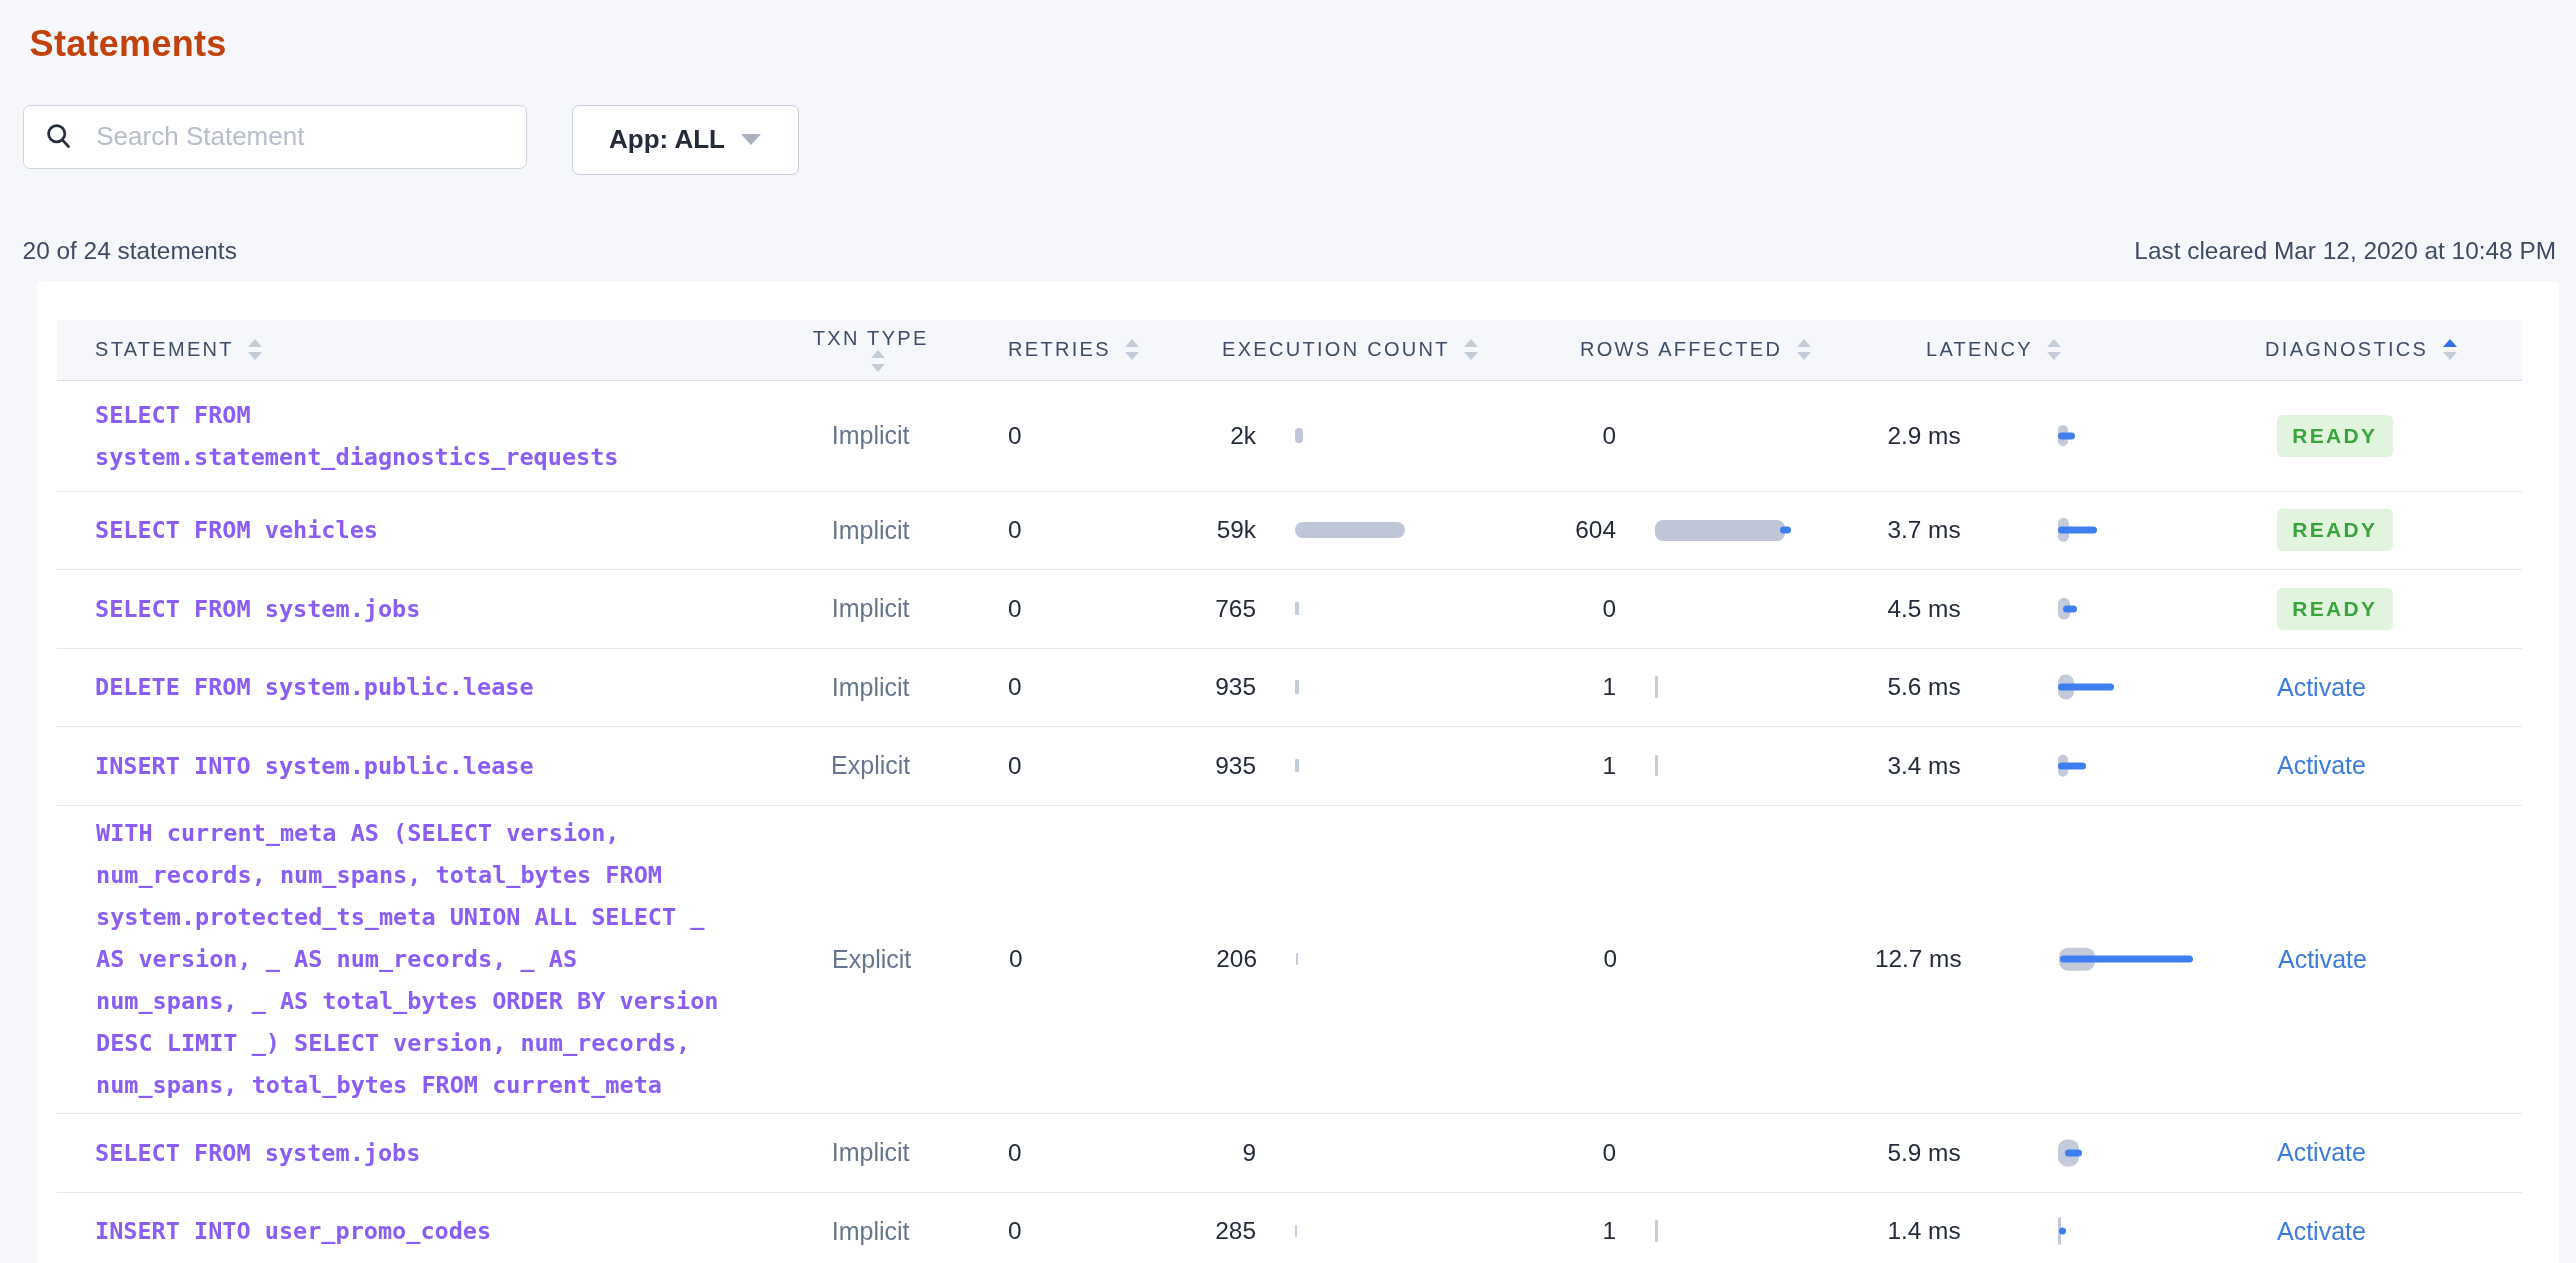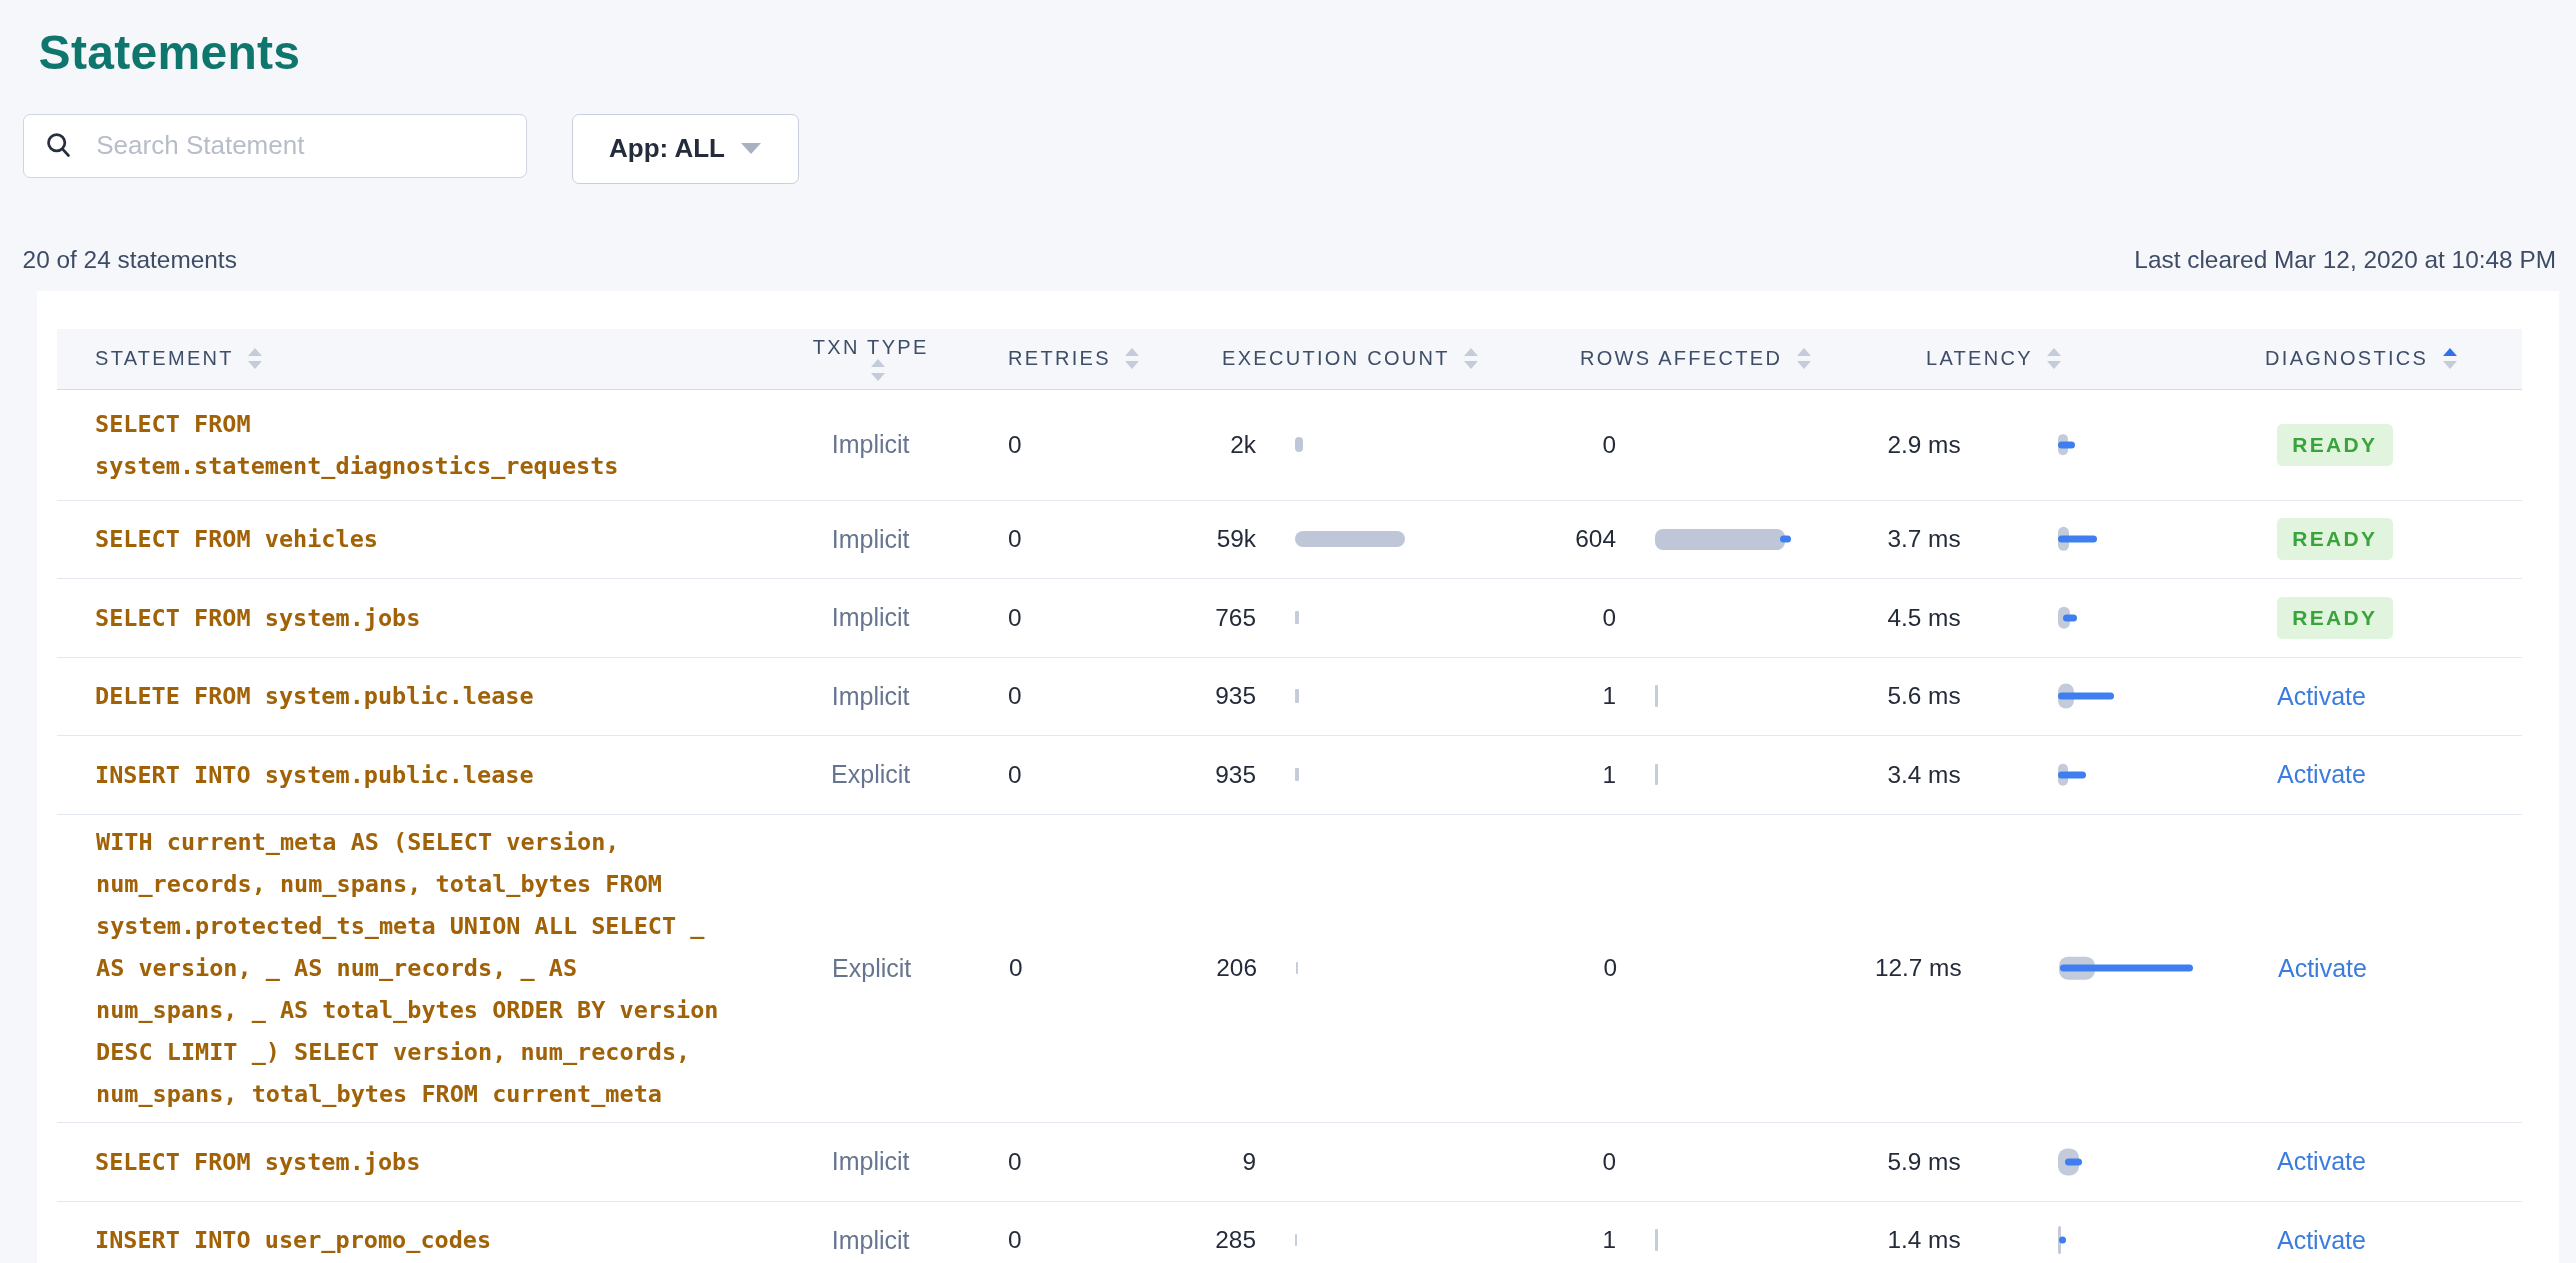--- a/index.html
+++ b/index.html
@@ -3,21 +3,21 @@
 <meta charset="utf-8">
 <style>
   html,body{margin:0;padding:0;}
   body{
     width:2576px;height:1264px;overflow:hidden;
     background:#f5f7fa;
     font-family:"Liberation Sans",sans-serif;
     color:#242b3a;
   }
   .header-wrap{padding:13.5px 20px 0 22.6px;}
-  h1.page-title{margin:16px;font-size:48px;line-height:46px;font-weight:600;color:#0f766e;letter-spacing:0.3px;}
+  h1.page-title{margin:7px;font-size:36px;line-height:46px;font-weight:600;color:#c2410c;letter-spacing:0.3px;}
   .toolbar{display:flex;margin-top:38px;gap:45px;}
   .search-box{
     width:504px;height:64px;box-sizing:border-box;background:#fff;
     border:1.8px solid #cfd4e0;border-radius:7.2px;
     display:flex;align-items:center;padding:0 18px 0 20px;
   }
   .search-box input{
     border:none;outline:none;background:transparent;flex:1;margin-left:21.7px;
     font-family:"Liberation Sans",sans-serif;font-size:26px;color:#242b3a;
   }
@@ -49,21 +49,21 @@
   .c1{width:226px;padding-left:15.3px;flex-direction:column;}
   .c2{width:126px;padding-left:32px;}
   .c3{width:379px;}
   .c4{width:379px;}
   .c5{width:397px;}
   .c6{width:264px;padding-left:20px;}
   .th.c0{padding-left:38px;} .th.c1{padding-left:15.3px;} .th.c2{padding-left:32px;}
   .th.c3{padding-left:120px;} .th.c4{padding-left:99px;} .th.c5{padding-left:66px;} .th.c6{padding-left:8.1px;}
   .statement{
     font-family:"DejaVu Sans Mono","Liberation Mono",monospace;
-    font-size:23.5px;font-weight:600;line-height:42px;color:#a16207;width:632px;
+    font-size:23.5px;font-weight:600;line-height:42px;color:#8b5cf6;width:632px;
     word-wrap:break-word;cursor:pointer;
   }
   .txn{font-size:25px;color:#66758f;}
   .numval{font-size:24.4px;color:#242b3a;white-space:nowrap;}
   .c3 .numval{width:154px;text-align:right;display:inline-block;}
   .c4 .numval{width:135px;text-align:right;display:inline-block;}
   .c5 .numval{width:105px;text-align:right;display:inline-block;}
   .bar-area{margin-left:39px;display:flex;align-items:center;position:relative;}
   .lat-chart{position:relative;height:40px;width:208px;margin-left:97px;}
   .badge-ready{

